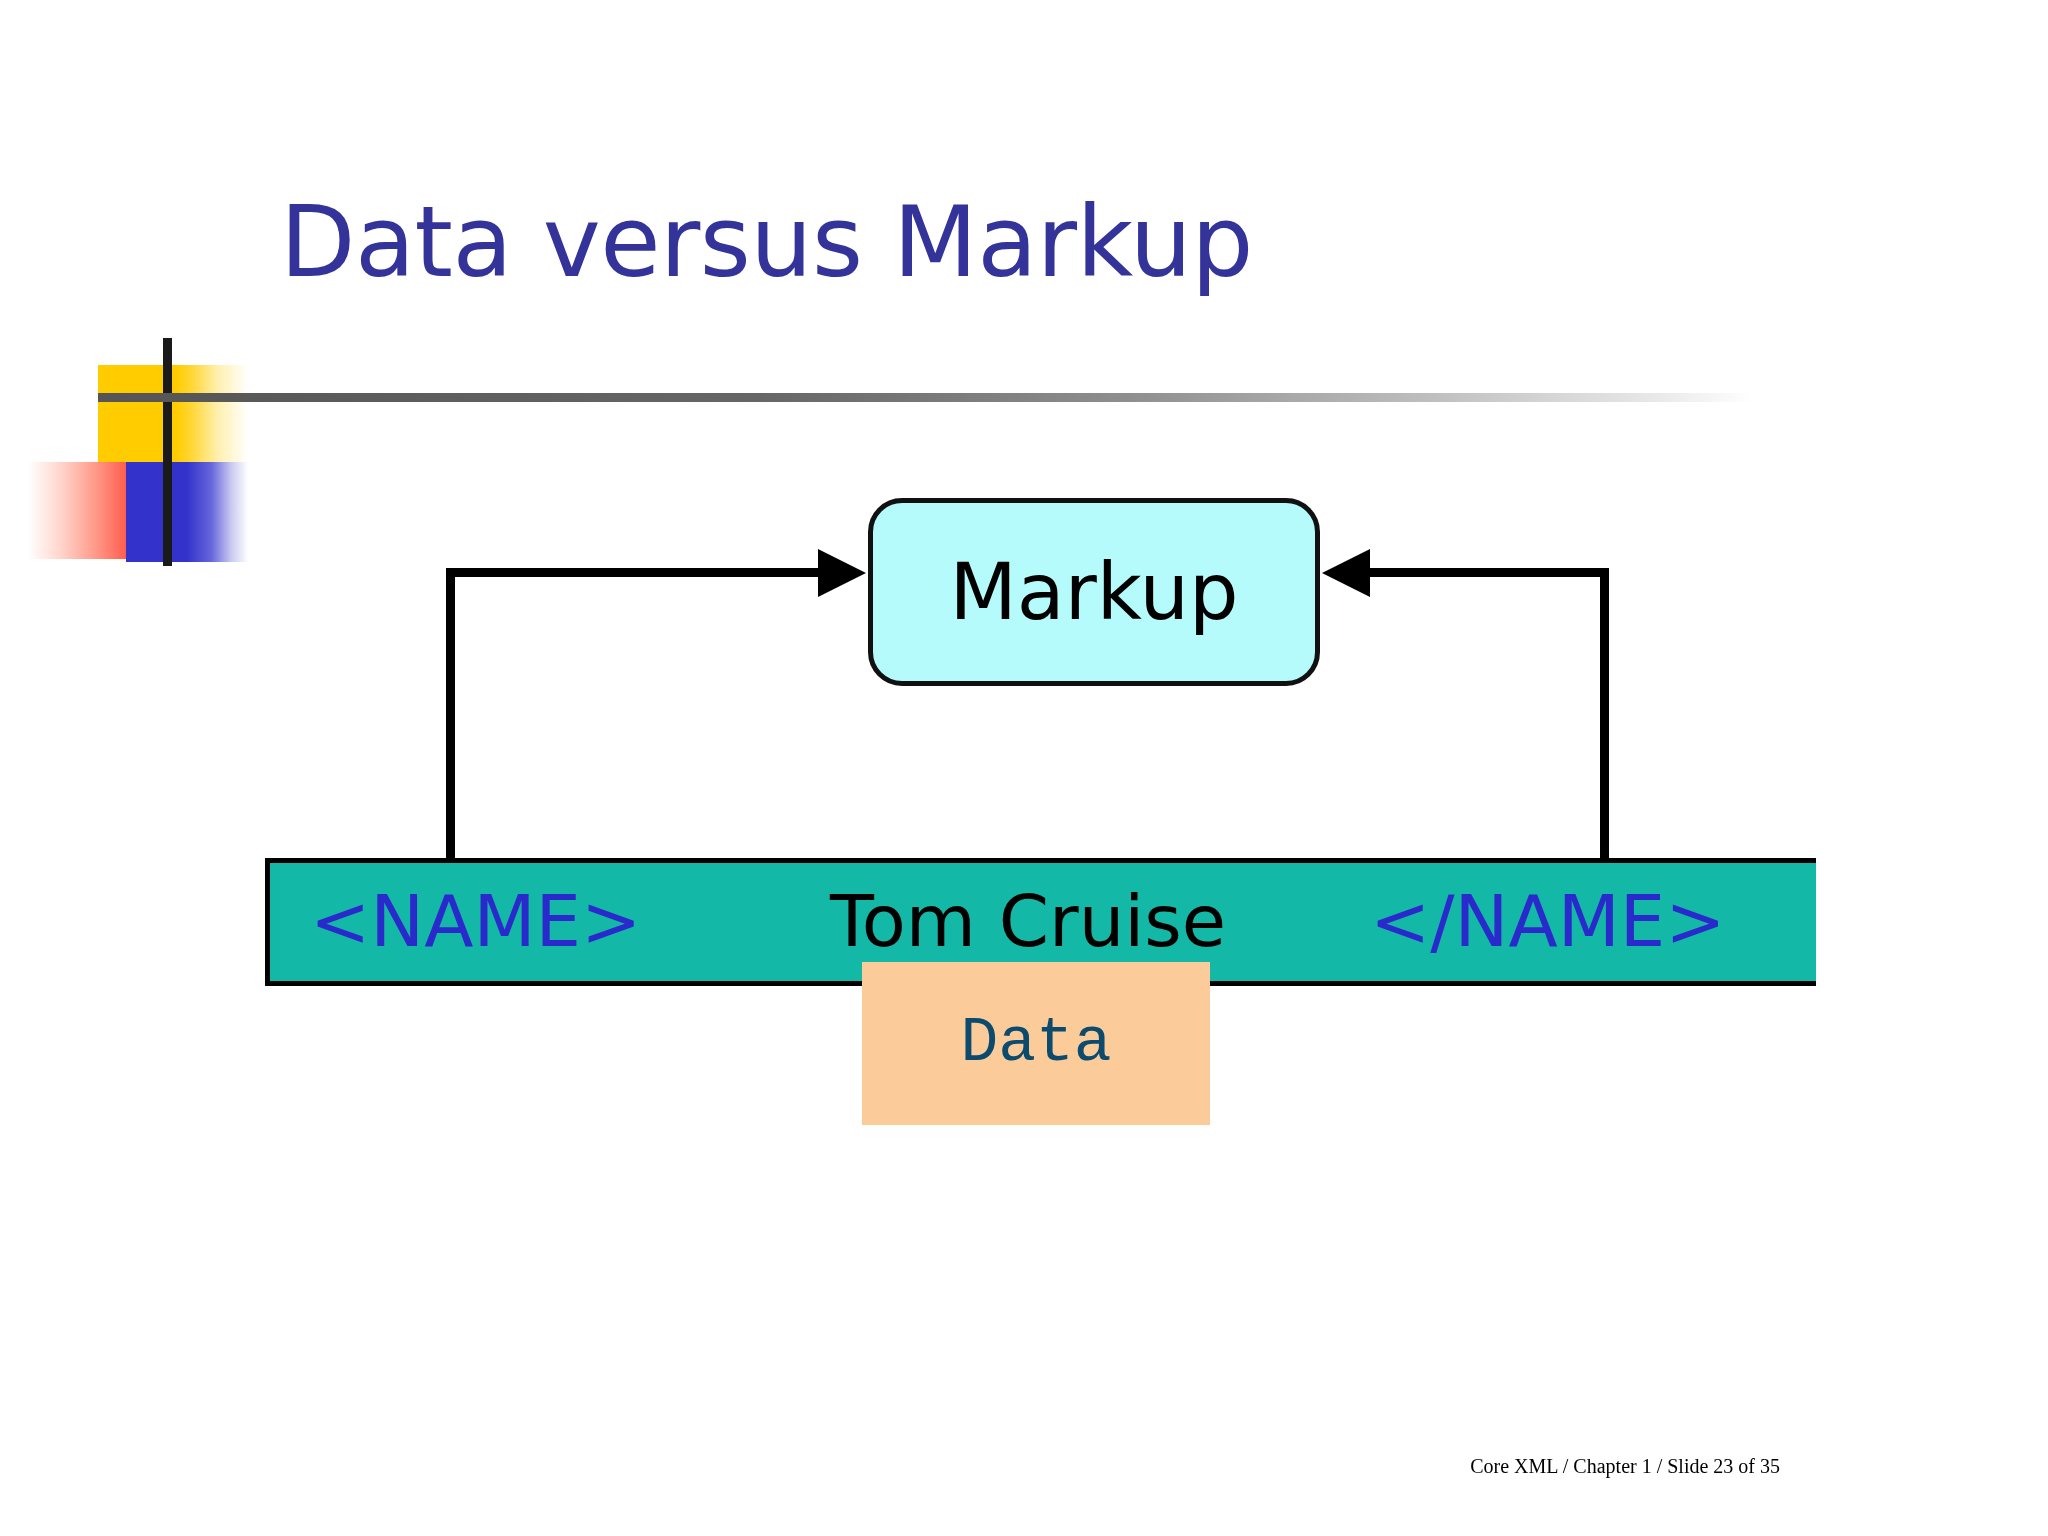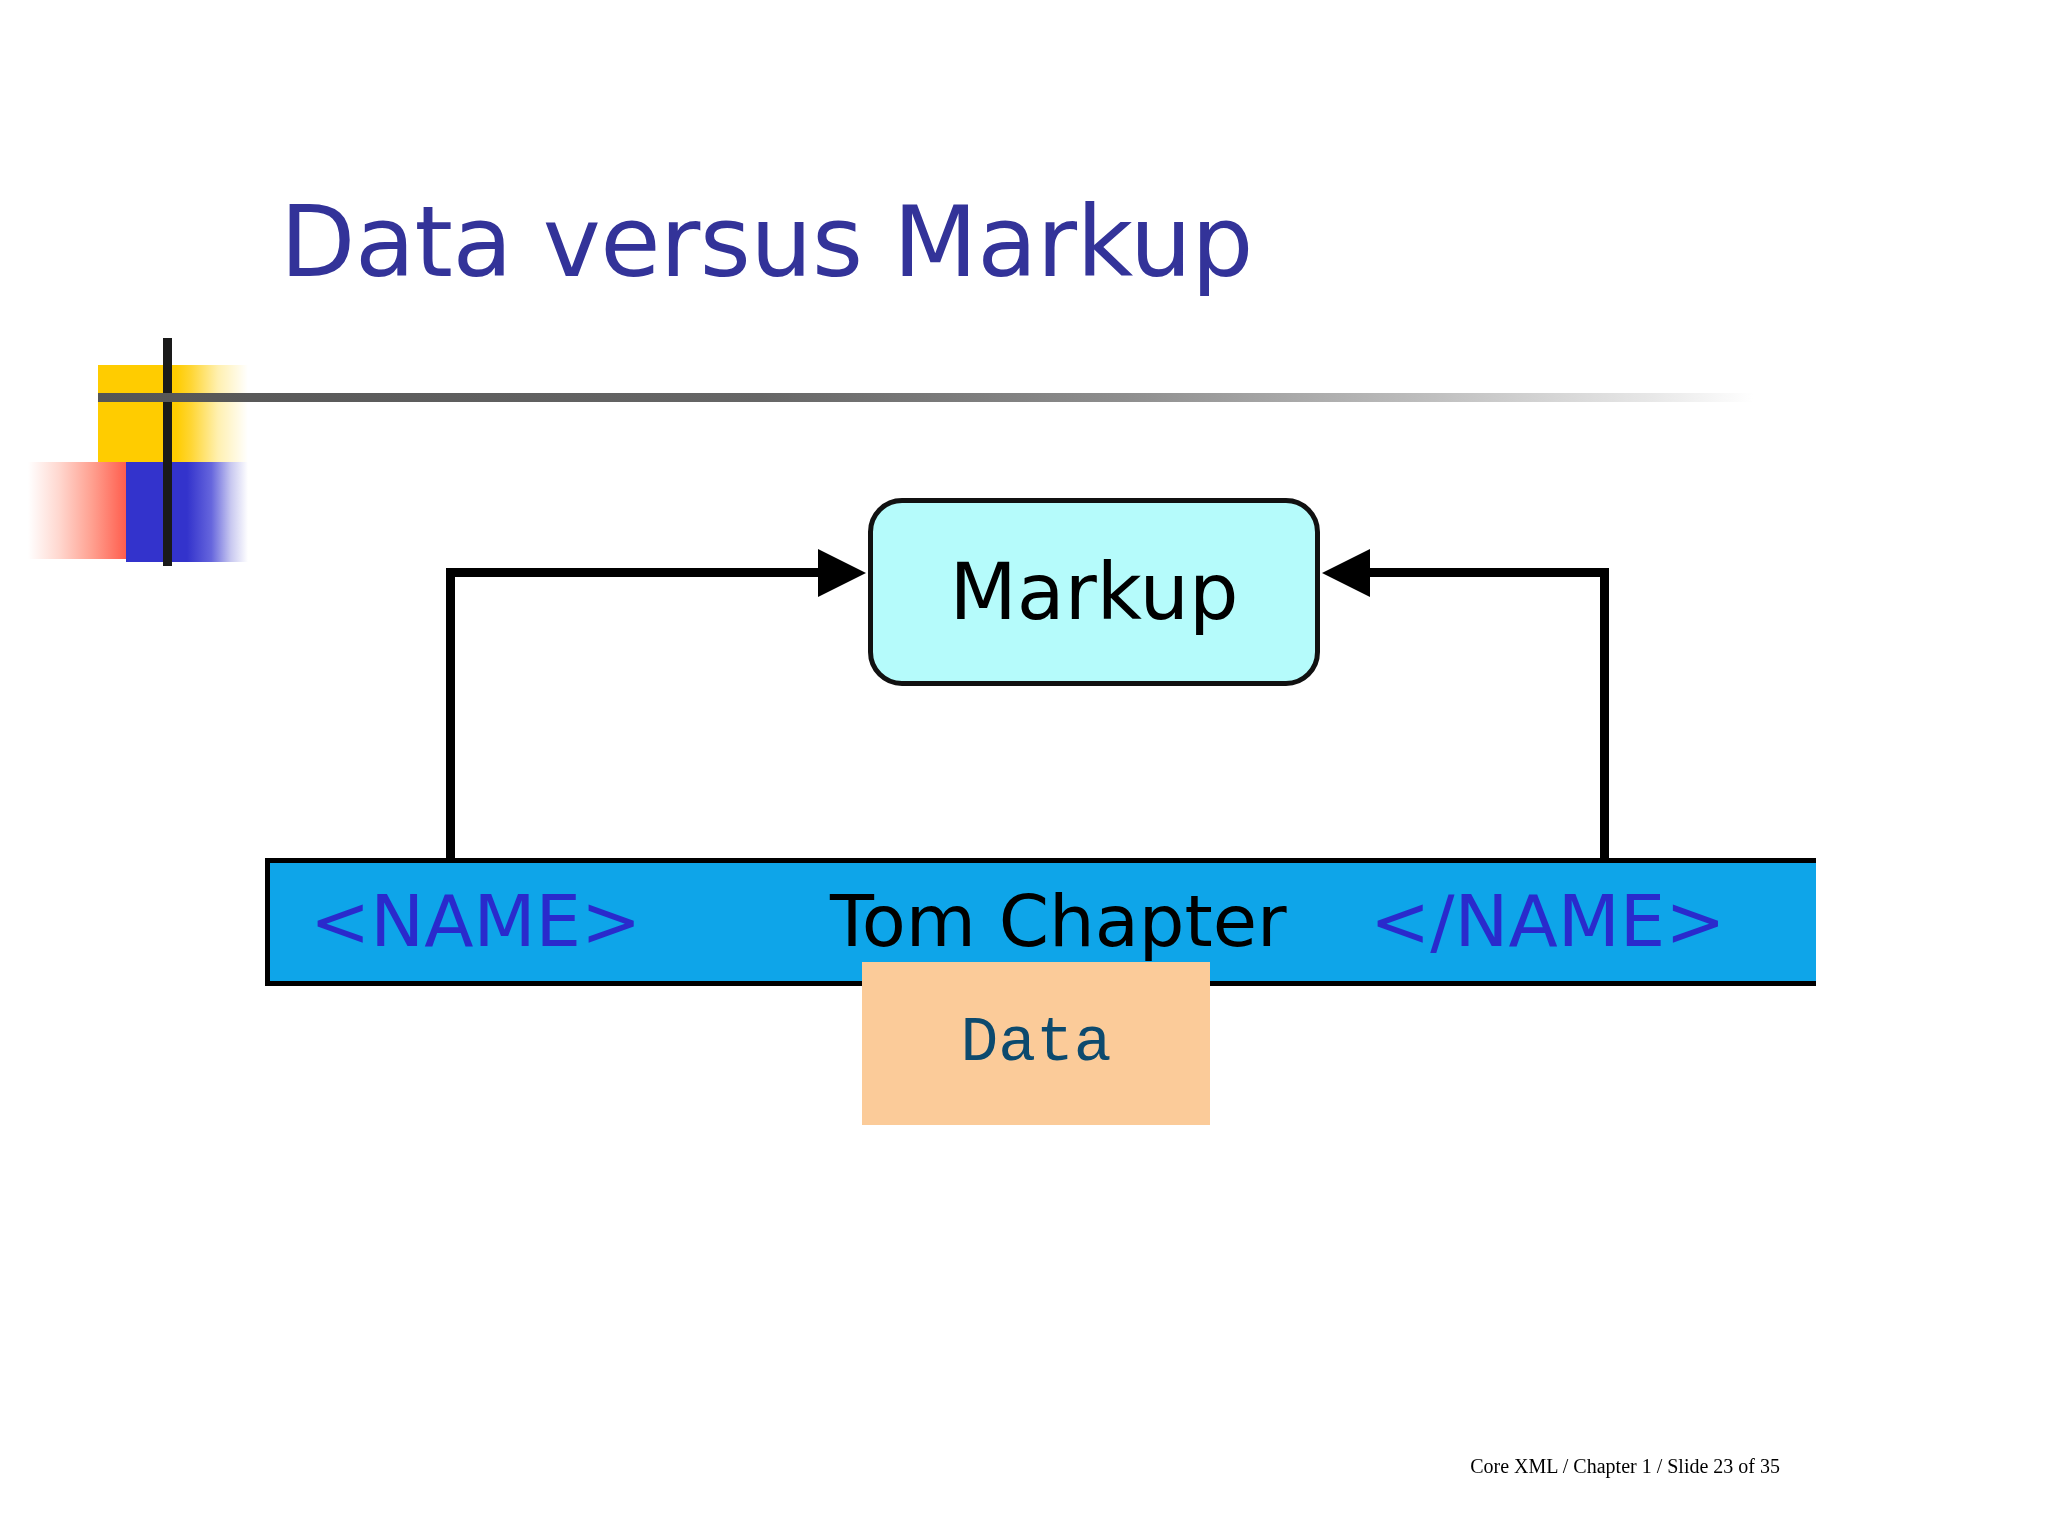--- a/index.html
+++ b/index.html
@@ -142,21 +142,21 @@
     border-right: 48px solid #000000;
   }
 
   
   #name-bar {
     position: absolute;
     left: 265px;
     top: 858px;
     width: 1588px;
     height: 128px;
-    background: #0ea5e9;
+    background: #14b8a6;
     border: 5px solid #000000;
     box-sizing: border-box;
   }
   .name-tag, .data-text {
     position: absolute;
     font-size: 72px;
     line-height: 1;
     font-family: "DejaVu Sans", sans-serif;
     white-space: nowrap;
   }
@@ -217,21 +217,21 @@
   <div class="conn" id="conn-right-v"></div>
   <div class="conn" id="conn-right-h"></div>
   <div id="arrow-right"></div>
 
   <div id="markup-box">
     <span id="markup-label">Markup</span>
   </div>
 
   <div id="name-bar">
     <span class="name-tag" id="open-tag">&lt;NAME&gt;</span>
-    <span class="data-text" id="text-node">Tom Chapter</span>
+    <span class="data-text" id="text-node">Tom Cruise</span>
     <span class="name-tag" id="close-tag">&lt;/NAME&gt;</span>
   </div>
 
   <div id="data-box">
     <span id="data-label">Data</span>
   </div>
 
   <div id="footer">Core XML / Chapter 1 / Slide 23 of 35</div>
 
 </div>

